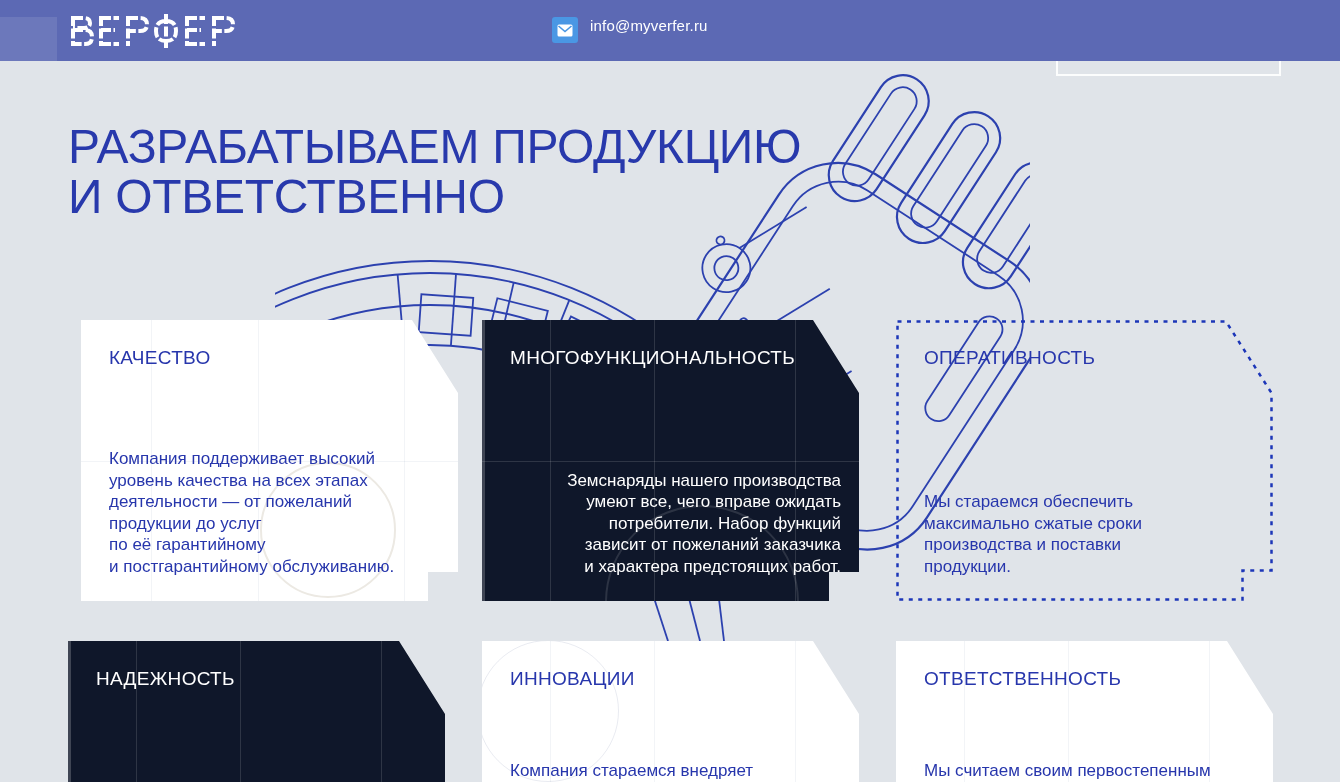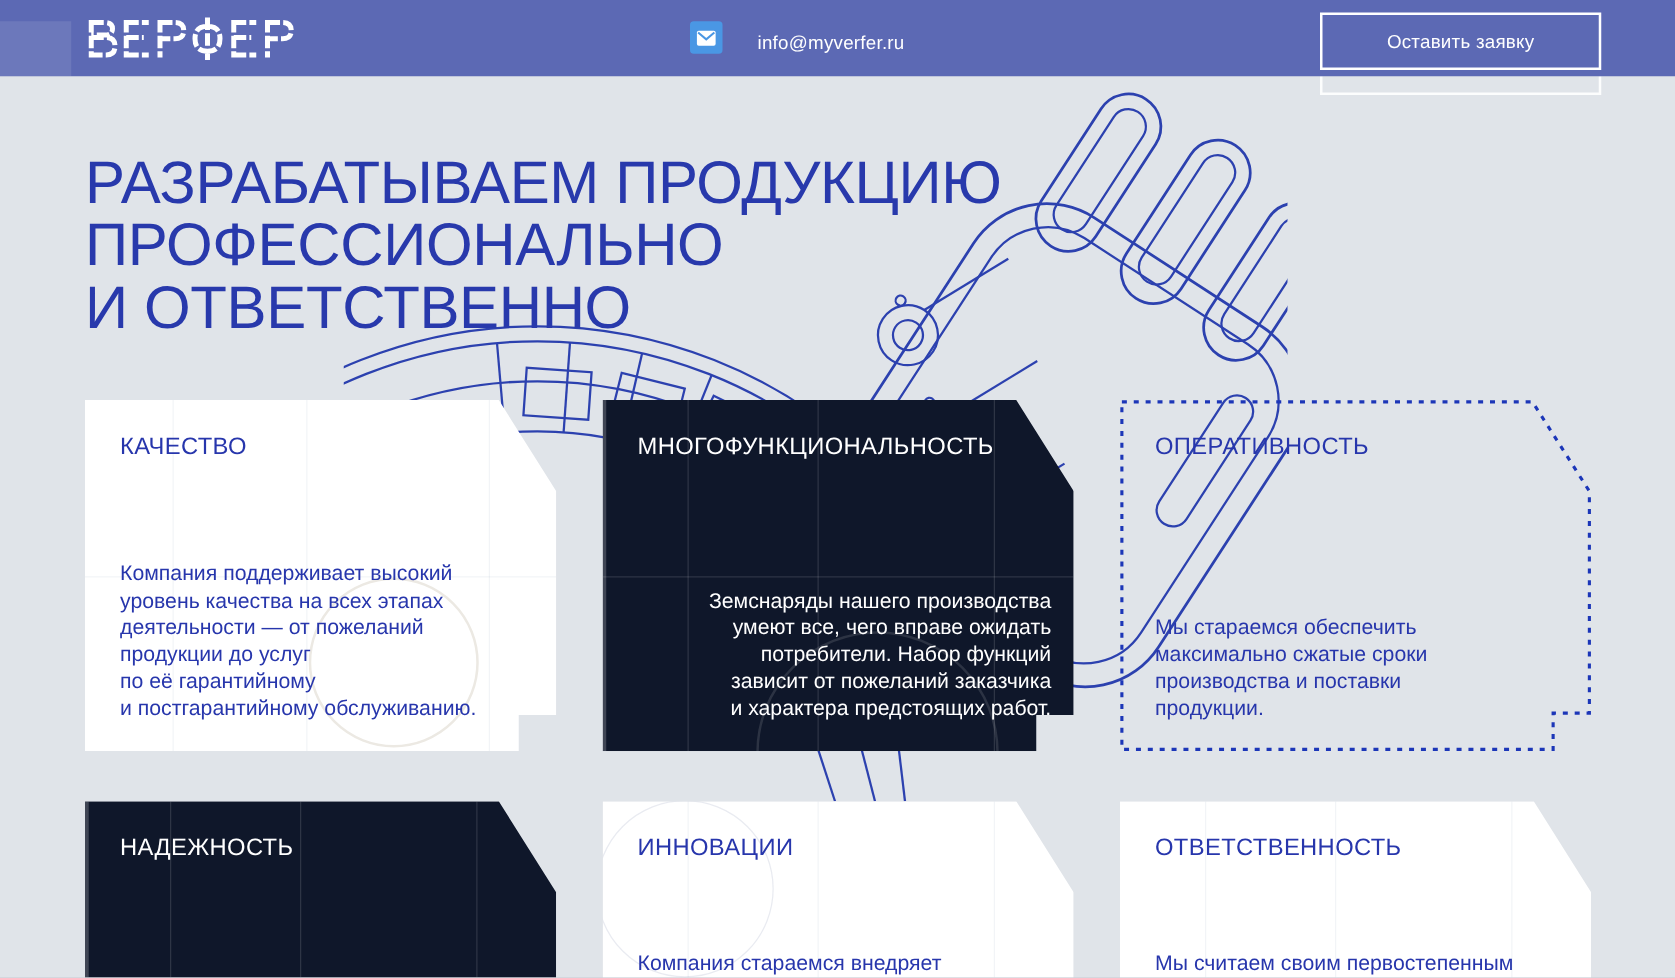--- a/index.html
+++ b/index.html
@@ -14,21 +14,21 @@
     background:#5c69b4; z-index:10;
   }
   .header-accent {
     position:absolute; left:0; top:17px; width:57px; height:44px;
     background:rgba(255,255,255,0.10);
   }
   .logo { position:absolute; left:70px; top:11px; width:170px; height:40px; cursor:pointer; }
   .sr { position:absolute; width:1px; height:1px; overflow:hidden; clip-path:inset(50%); }
 
   .email-link {
-    position:absolute; left:552px; top:17px; display:flex; align-items:flex-end; gap:28px;
+    position:absolute; left:552px; top:17px; display:flex; align-items:flex-start; gap:12px;
     color:#ffffff; font-size:15px; text-decoration:none; letter-spacing:0.2px;
   }
   .mail-badge {
     width:26px; height:26px; background:#4a97e4; border-radius:3px;
     display:flex; align-items:center; justify-content:center;
   }
 
   .cta-button {
     position:absolute; left:1056px; top:10px; width:225px; height:46px;
     background:transparent; border:2px solid #ffffff; color:#ffffff;
@@ -157,21 +157,20 @@
 
         <line x1="640" y1="555" x2="668" y2="641"></line>
         <line x1="676" y1="548" x2="700" y2="641"></line>
         <line x1="712" y1="540" x2="724" y2="641"></line>
       </g>
     </g>
   </svg>
 
   <h1 class="hero-title" style="margin:0;font-weight:400;">
     <span>РАЗРАБАТЫВАЕМ ПРОДУКЦИЮ</span>
-    <span>ПРОФЕССИОНАЛЬНО</span>
     <span>И ОТВЕТСТВЕННО</span>
   </h1>
 
   <header class="site-header">
     <div class="header-accent"></div>
 
     <div class="logo">
       <span class="sr">ВЕРФЕР</span>
       <svg width="170" height="40" viewBox="0 0 170 40">
         <g fill="none" stroke="#ffffff" stroke-width="4" stroke-dasharray="10 2.5">
@@ -195,24 +194,23 @@
       <span class="mail-badge">
         <svg width="16" height="13" viewBox="0 0 16 13">
           <rect x="0.5" y="0.5" width="15" height="12" rx="1.5" fill="#ffffff"></rect>
           <polyline points="1.5,2 8,7.5 14.5,2" fill="none" stroke="#4a97e4" stroke-width="1.6"></polyline>
         </svg>
       </span>
       <span>info@myverfer.ru</span>
     </a>
   </header>
 
-  <button class="cta-button">Оставить заявку</button>
   <div class="cta-ghost"></div>
 
-  <section class="card white" style="left:68px; top:320px;padding-left:12px;">
+  <section class="card white" style="left:81px; top:320px;padding-left:12px;">
     <div class="gv p1"></div>
       <div class="gv p2"></div>
     <div class="gv p3"></div>
       <div class="gh"></div>
     <div class="deco-circle c-quality"></div>
     <h3 class="card-title" style="margin:0;font-weight:400;">КАЧЕСТВО</h3>
     <p class="card-body" style="margin:0;">Компания поддерживает высокий
 уровень качества на всех этапах
 деятельности — от пожеланий
 продукции до услуг

